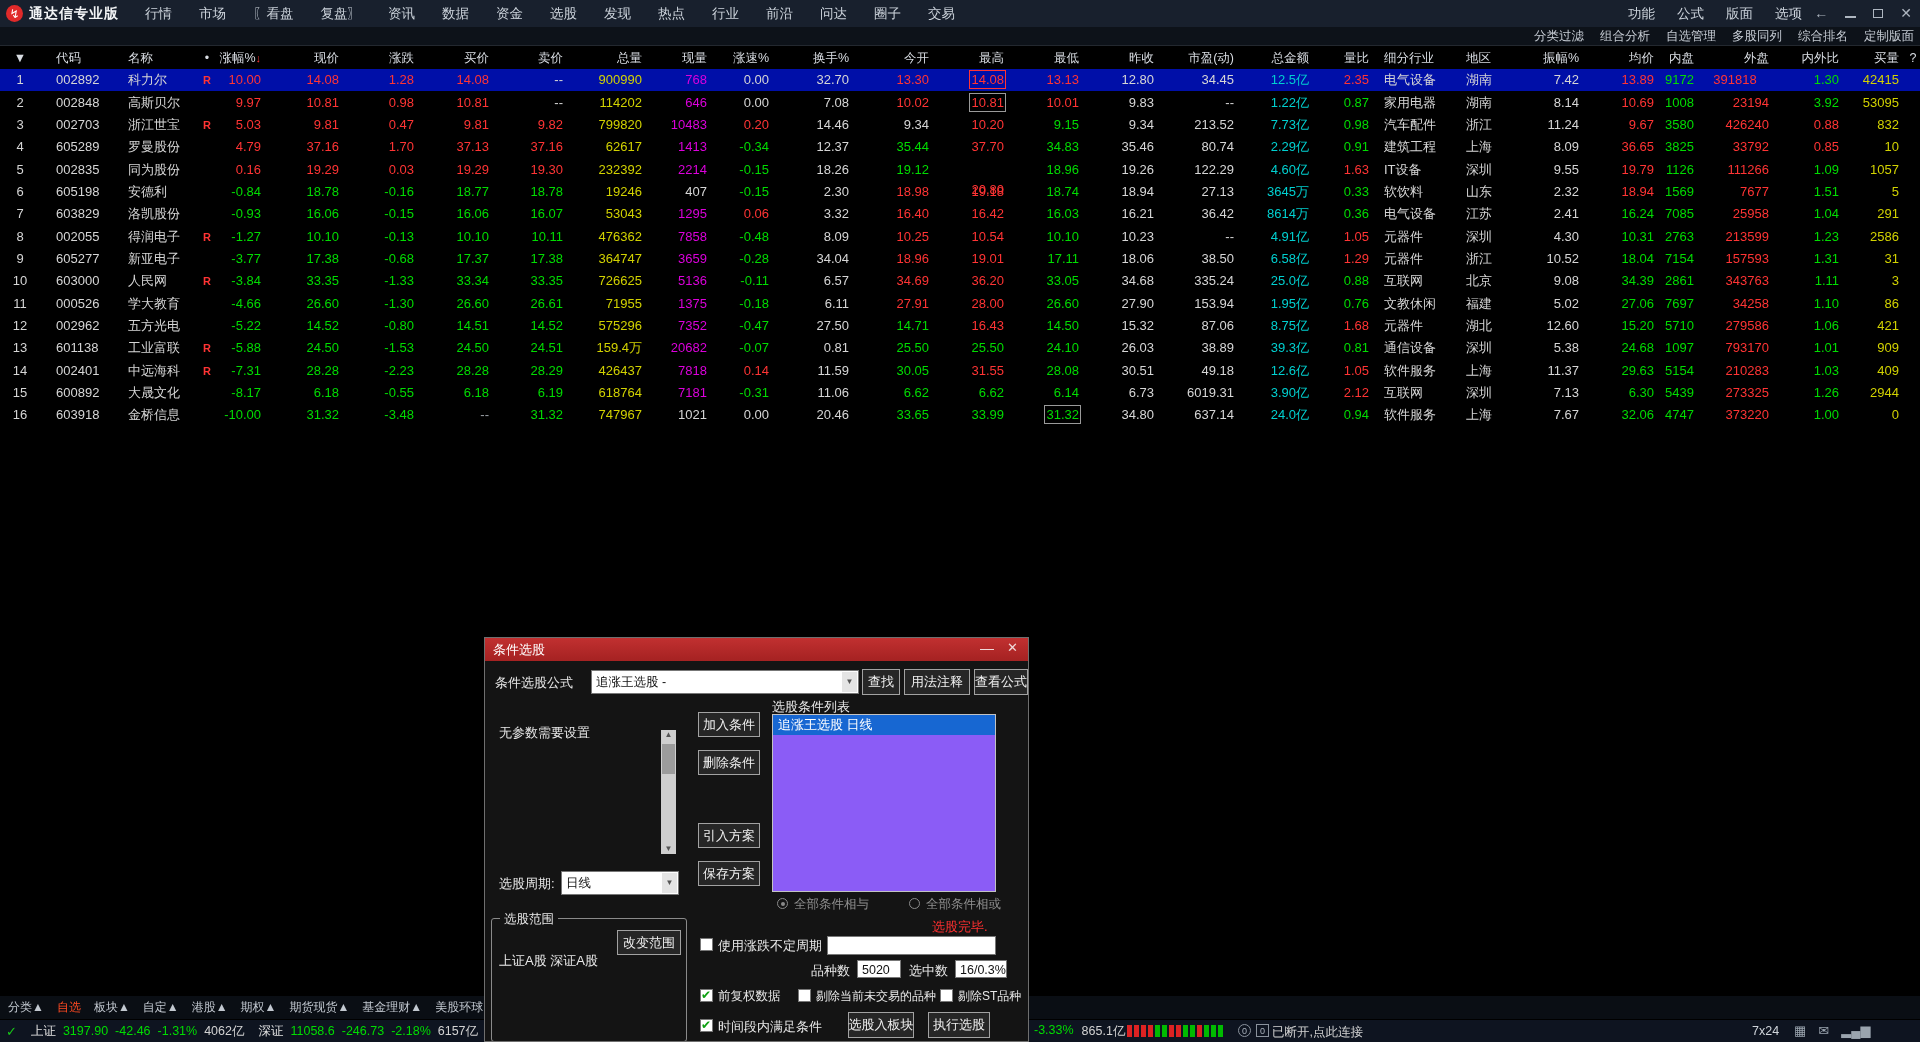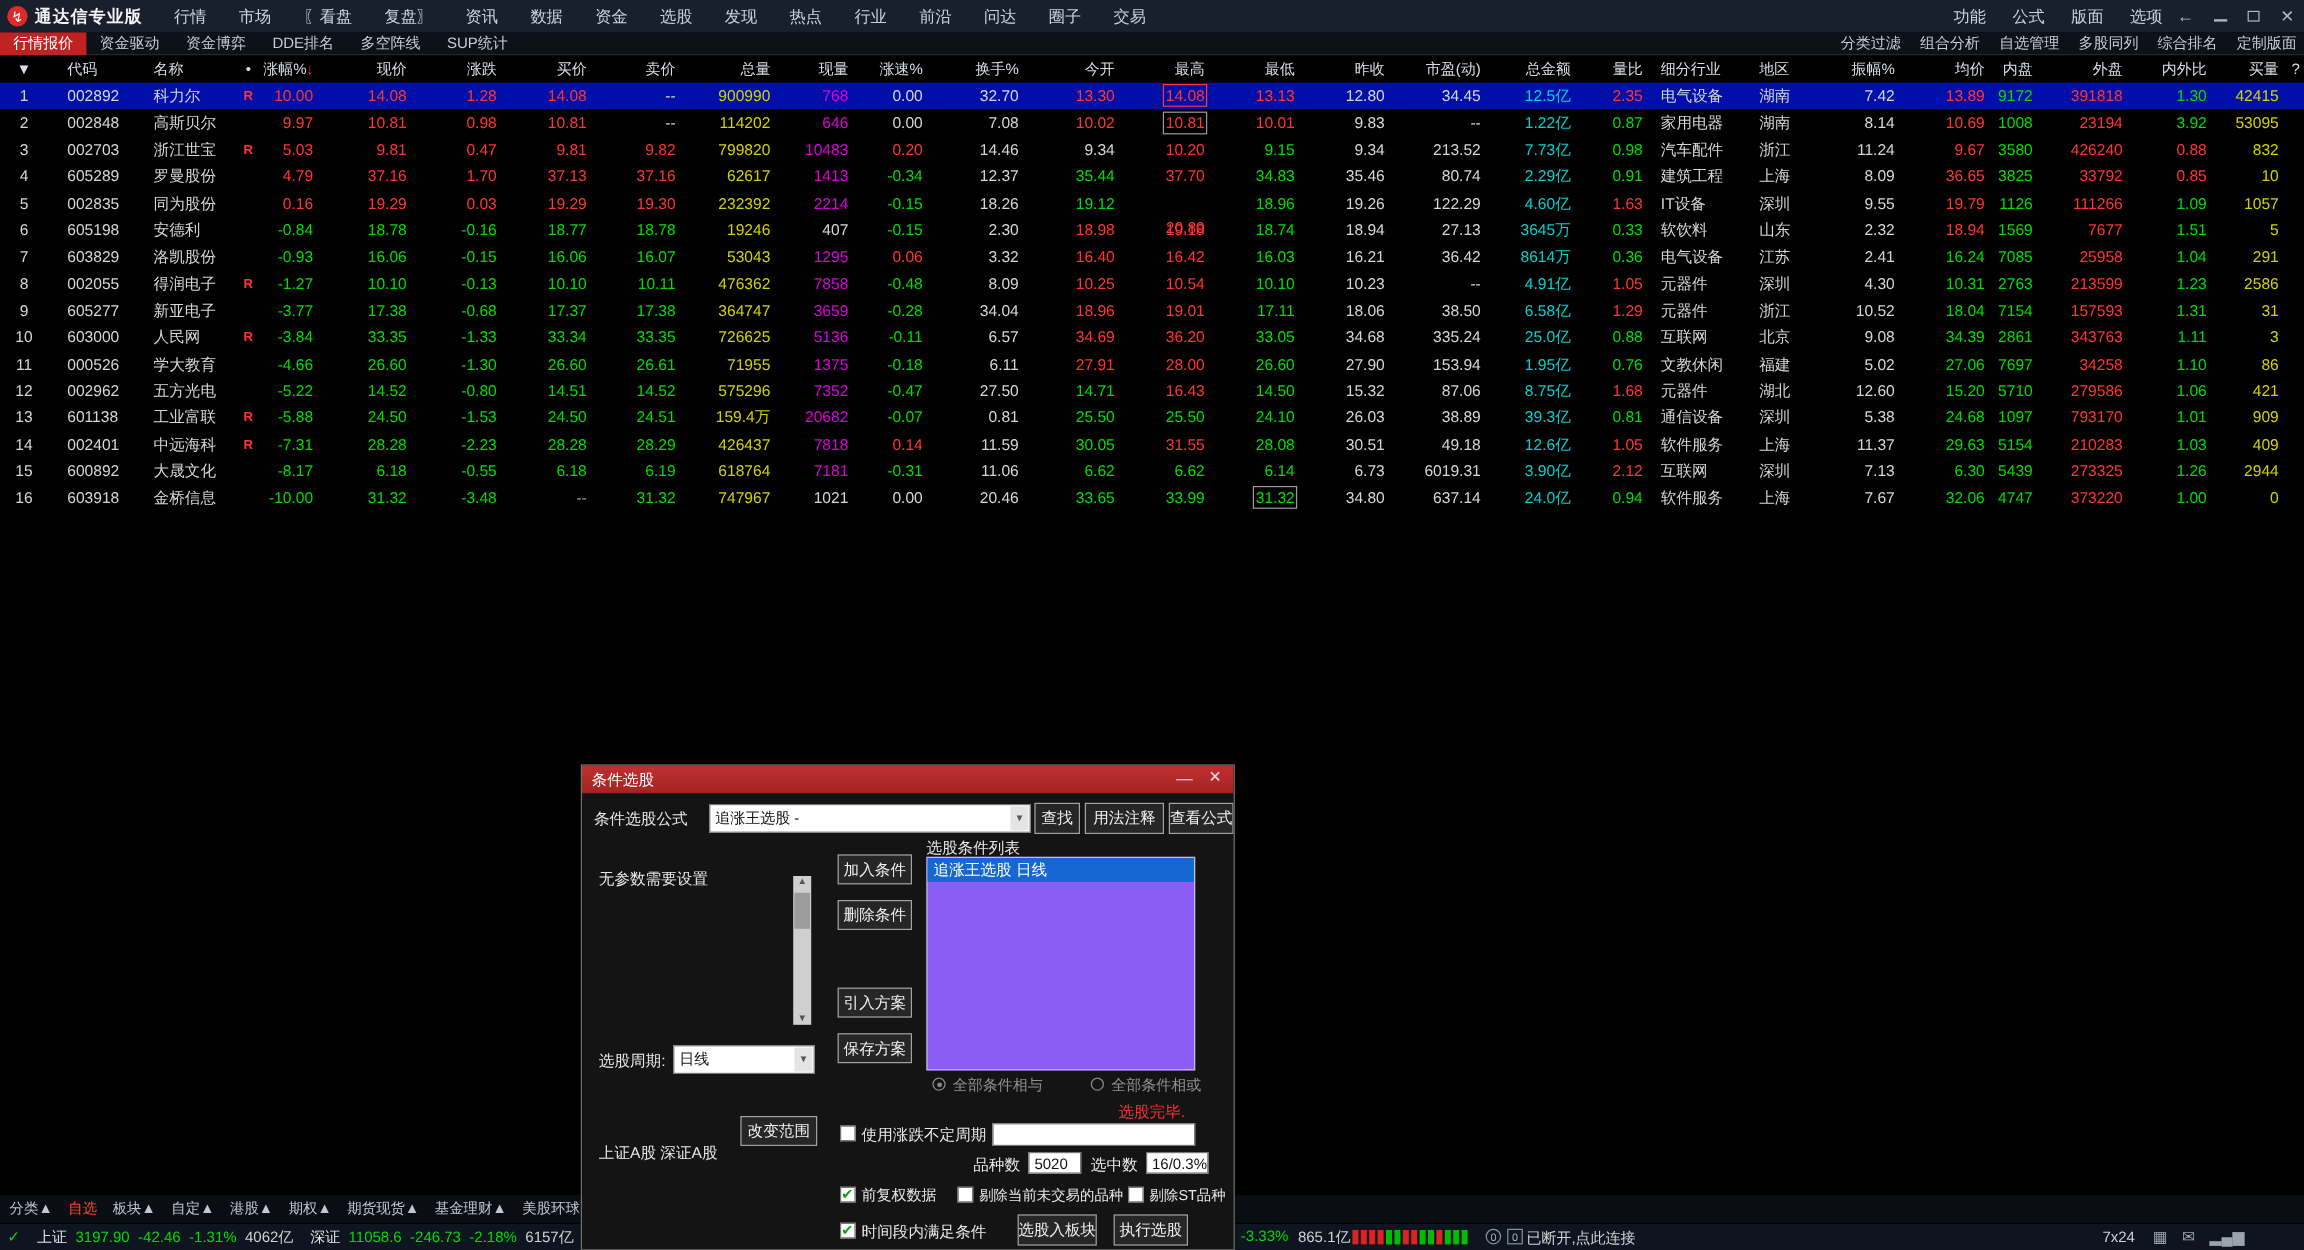--- a/index.html
+++ b/index.html
@@ -124,28 +124,20 @@
       </div>
     <div class="winbtns">
       <span class="wb">←</span>
       <span class="wb-min"></span>
       <span class="wb-restore"></span>
       <span class="wb">✕</span>
     </div>
   </div>
 
   <div class="toolbar">
-    <div style="display:flex;">
-        <div class="tb-tab active">行情报价</div>
-        <div class="tb-tab">资金驱动</div>
-        <div class="tb-tab">资金博弈</div>
-        <div class="tb-tab">DDE排名</div>
-        <div class="tb-tab">多空阵线</div>
-        <div class="tb-tab">SUP统计</div>
-      </div>
     <div class="tb-right">
         <div class="tb-it">分类过滤</div>
         <div class="tb-it">组合分析</div>
         <div class="tb-it">自选管理</div>
         <div class="tb-it">多股同列</div>
         <div class="tb-it">综合排名</div>
         <div class="tb-it">定制版面</div>
       </div>
   </div>
 
@@ -200,21 +192,21 @@
         <span class="cell c-r ar" style="width: 75px;">13.13</span>
         <span class="cell c-w ar" style="width: 75px;">12.80</span>
         <span class="cell c-w ar" style="width: 80px;">34.45</span>
         <span class="cell c-c ar" style="width: 75px;">12.5亿</span>
         <span class="cell c-r ar" style="width: 60px;">2.35</span>
         <span class="cell c-w al" style="width: 86px; padding-left: 8px;">电气设备</span>
         <span class="cell c-w al" style="width: 58px; padding-left: 4px;">湖南</span>
         <span class="cell c-w ar" style="width: 66px;">7.42</span>
         <span class="cell c-r ar" style="width: 75px;">13.89</span>
         <span class="cell c-g ar" style="width: 40px;">9172</span>
-        <span class="cell c-r ar" style="width: 75px;">391818</span>
+        <span class="cell c-r ar" style="width: 75px; text-align: center;">391818</span>
         <span class="cell c-g ar" style="width: 70px;">1.30</span>
         <span class="cell c-y ar" style="width: 60px;">42415</span>
         <span class="cell c-w ac" style="width: 14px;"></span>
       </div>
       <div class="trow">
         <span class="cell c-w ac" style="width: 40px;">2</span>
         <span class="cell c-w al" style="width: 74px; padding-left: 16px;">002848</span>
         <span class="cell c-w al" style="width: 82px; padding-left: 14px;">高斯贝尔</span>
         <span class="cell c-w ac rbadge" style="width: 22px;"></span>
         <span class="cell c-r ar" style="width: 50px;">9.97</span>
@@ -766,20 +758,23 @@
       <span class="scr-a">▲</span>
       <span class="scr-thumb"></span>
       <span class="scr-a">▼</span>
     </div>
     <span class="dl" style="left:14px;top:237px;">选股周期:</span>
     <div class="dinput" style="left:76px;top:233px;width:118px;height:24px;line-height:22px;">
       <span>日线</span>
       <span class="combo-arrow">▼</span>
     </div>
 
+    <div class="gbox" style="left:6px;top:280px;width:196px;height:124px;">
+      <span class="gbox-lab">选股范围</span>
+    </div>
     <span class="dl" style="left:14px;top:314px;">上证A股 深证A股</span>
     <div class="dbtn" style="left:132px;top:292px;width:64px;height:25px;">改变范围</div>
 
     <div class="dbtn" style="left:213px;top:74px;width:62px;height:25px;">加入条件</div>
     <div class="dbtn" style="left:213px;top:112px;width:62px;height:25px;">删除条件</div>
     <div class="dbtn" style="left:213px;top:185px;width:62px;height:25px;">引入方案</div>
     <div class="dbtn" style="left:213px;top:223px;width:62px;height:25px;">保存方案</div>
 
     <span class="dl" style="left:287px;top:60px;">选股条件列表</span>
     <div class="listbox" style="left:287px;top:76px;width:224px;height:178px;">

